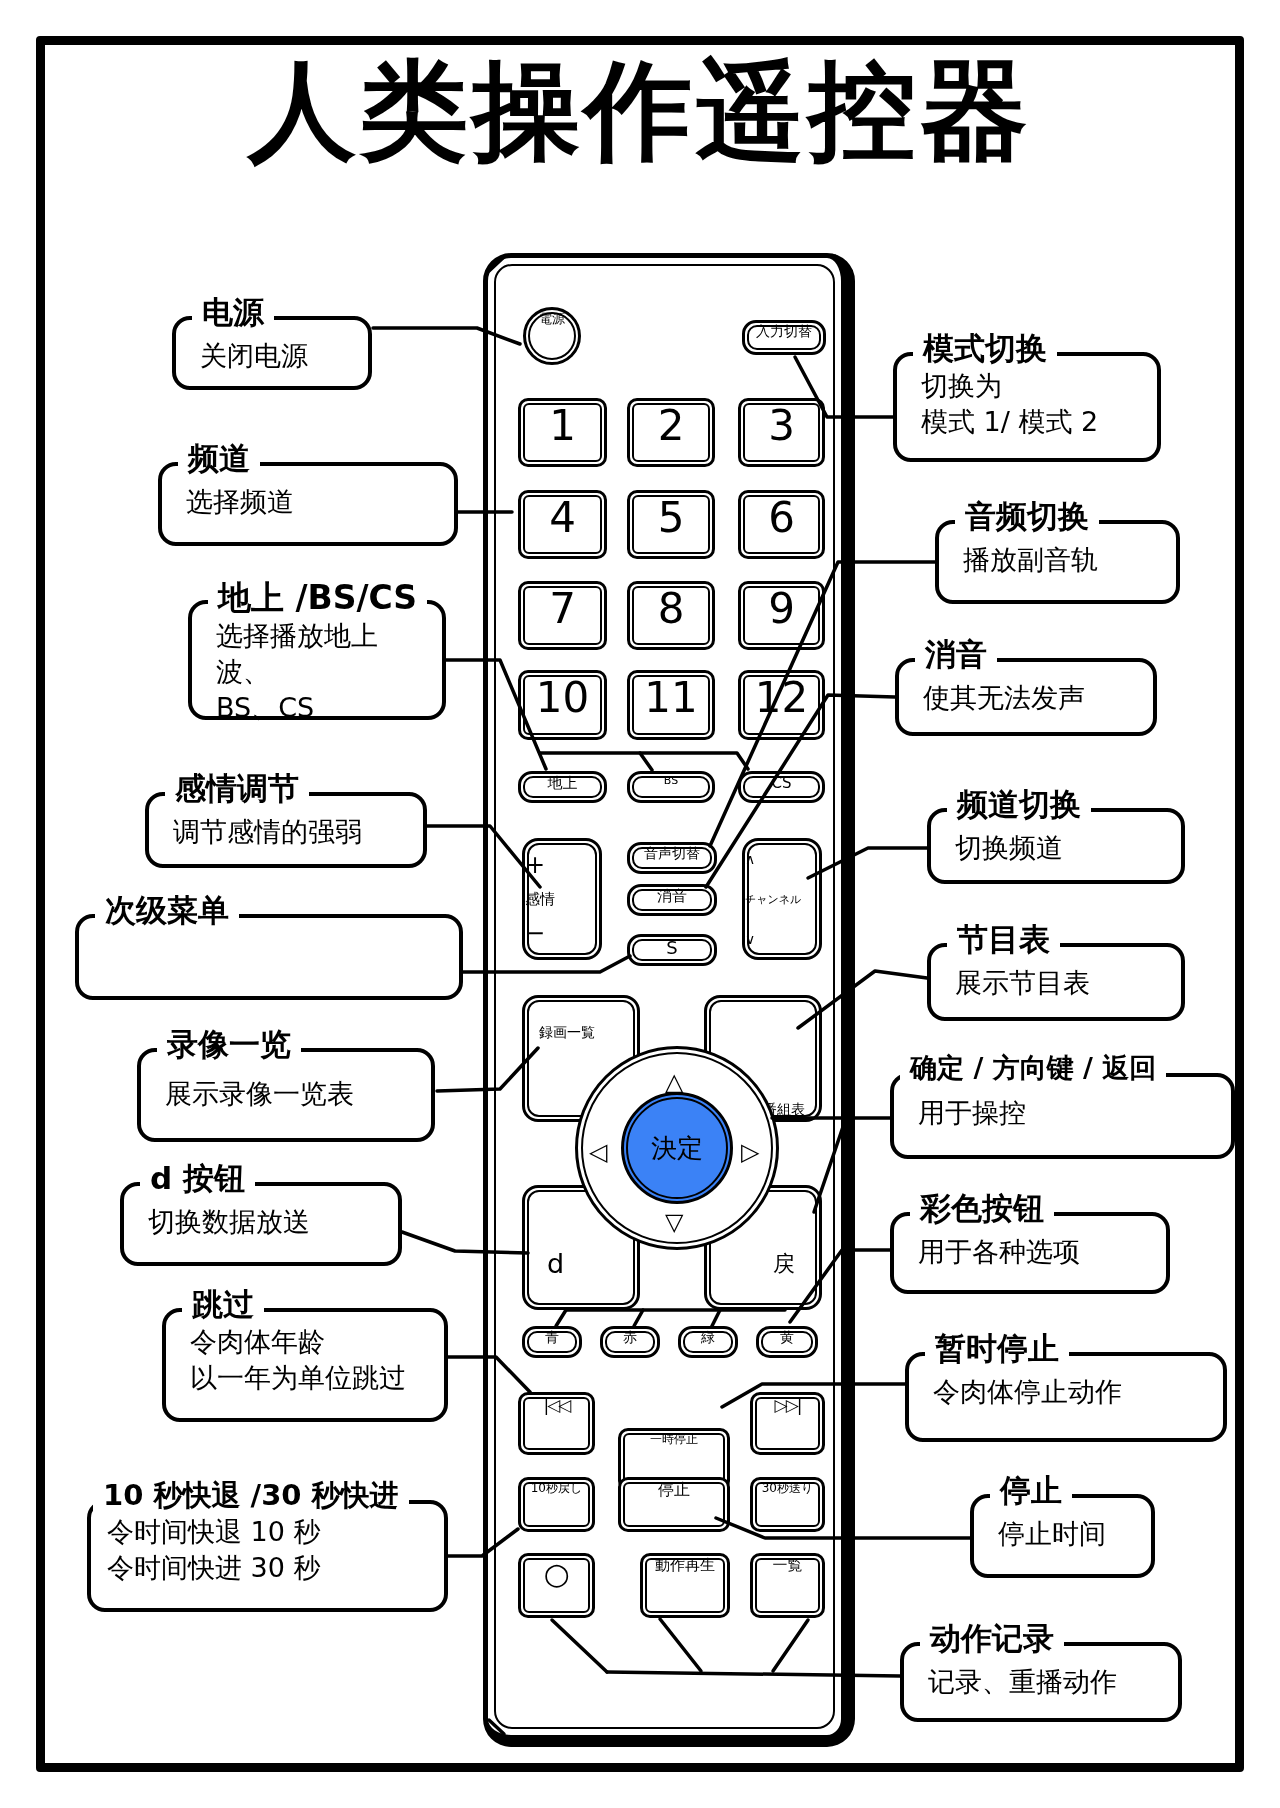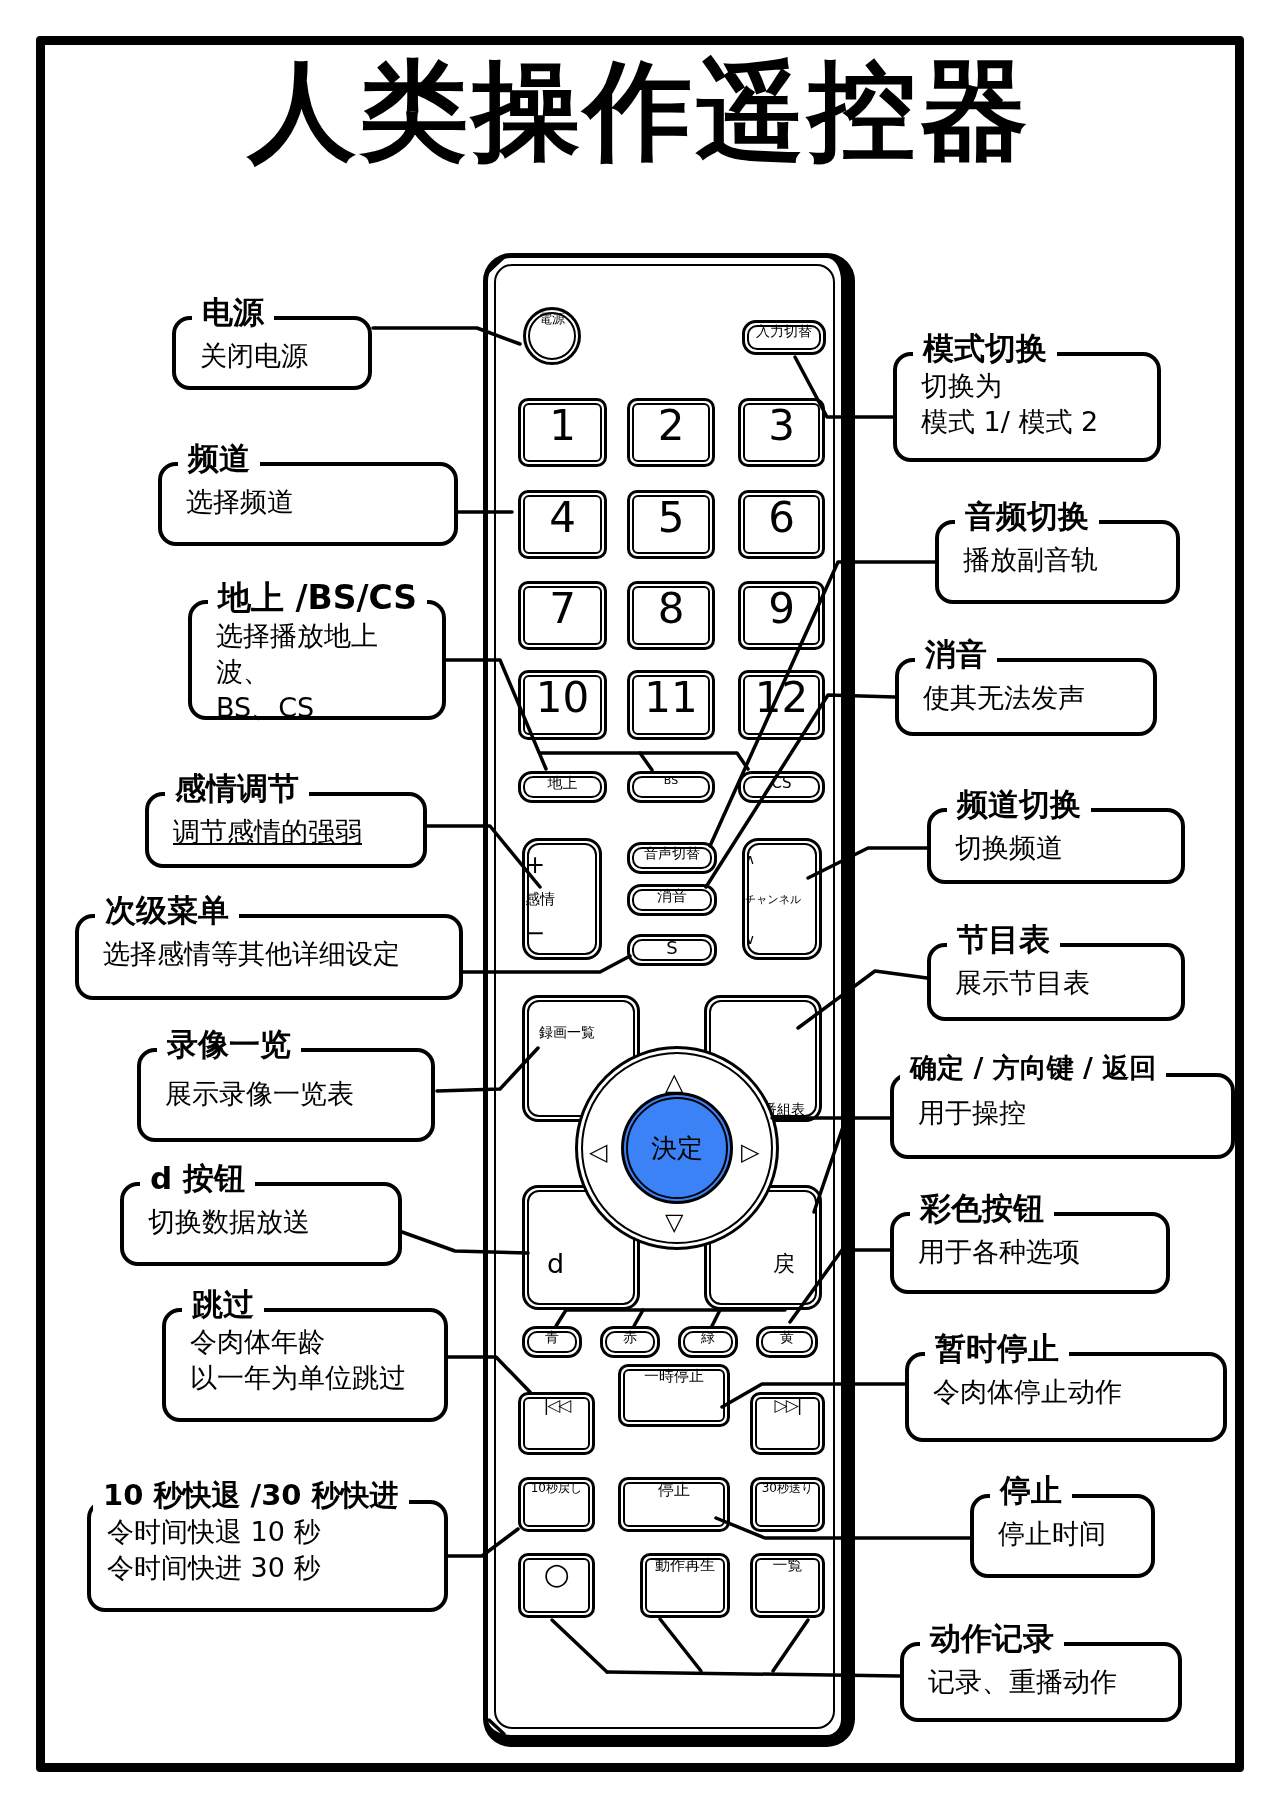--- a/index.html
+++ b/index.html
@@ -161,21 +161,21 @@
     <div class="key pill" style="left:190px;top:1068px;width:60px;height:32px;font-size:14px;">
         <span>緑</span>
       </div>
     <div class="key pill" style="left:268px;top:1068px;width:62px;height:32px;font-size:14px;">
         <span>黄</span>
       </div>
 
     <div class="key" style="left:30px;top:1134px;width:77px;height:63px;font-size:17px;letter-spacing:-2px;">
         <span>|◁◁</span>
       </div>
-    <div class="key" style="left:130px;top:1106px;width:112px;height:63px;font-size:15px;">
+    <div class="key" style="left:130px;top:1170px;width:112px;height:63px;font-size:12px;">
         <span>一時停止</span>
       </div>
     <div class="key" style="left:262px;top:1134px;width:75px;height:63px;font-size:17px;letter-spacing:-2px;">
         <span>▷▷|</span>
       </div>
 
     <div class="key" style="left:30px;top:1219px;width:77px;height:55px;font-size:12px;">
         <span class="small-label">10秒戻し</span>
       </div>
     <div class="key" style="left:130px;top:1219px;width:112px;height:55px;font-size:16px;">
@@ -249,32 +249,29 @@
   </div>
 
   <div class="callout" style="left:188px;top:600px;width:258px;height:120px;">
     <div class="callout-title" style="font-size:33px;">地上 /BS/CS</div>
     <div class="callout-body" style="padding-top:14px;">
       <div>选择播放地上波、</div>
       <div>BS、CS</div>
     </div>
   </div>
 
-  <div class="callout" style="left:145px;top:792px;width:282px;height:76px;text-decoration:underline;">
+  <div class="callout" style="left:145px;top:792px;width:282px;height:76px;">
     <div class="callout-title">感情调节</div>
     <div class="callout-body">
         <div>调节感情的强弱</div>
       </div>
   </div>
 
   <div class="callout" style="left:75px;top:914px;width:388px;height:86px;">
     <div class="callout-title">次级菜单</div>
-    <div class="callout-body">
-        <div>选择感情等其他详细设定</div>
-      </div>
   </div>
 
   <div class="callout" style="left:137px;top:1048px;width:298px;height:94px;">
     <div class="callout-title">录像一览</div>
     <div class="callout-body" style="padding-top:24px;">
         <div>展示录像一览表</div>
       </div>
   </div>
 
   <div class="callout" style="left:120px;top:1182px;width:282px;height:84px;">

